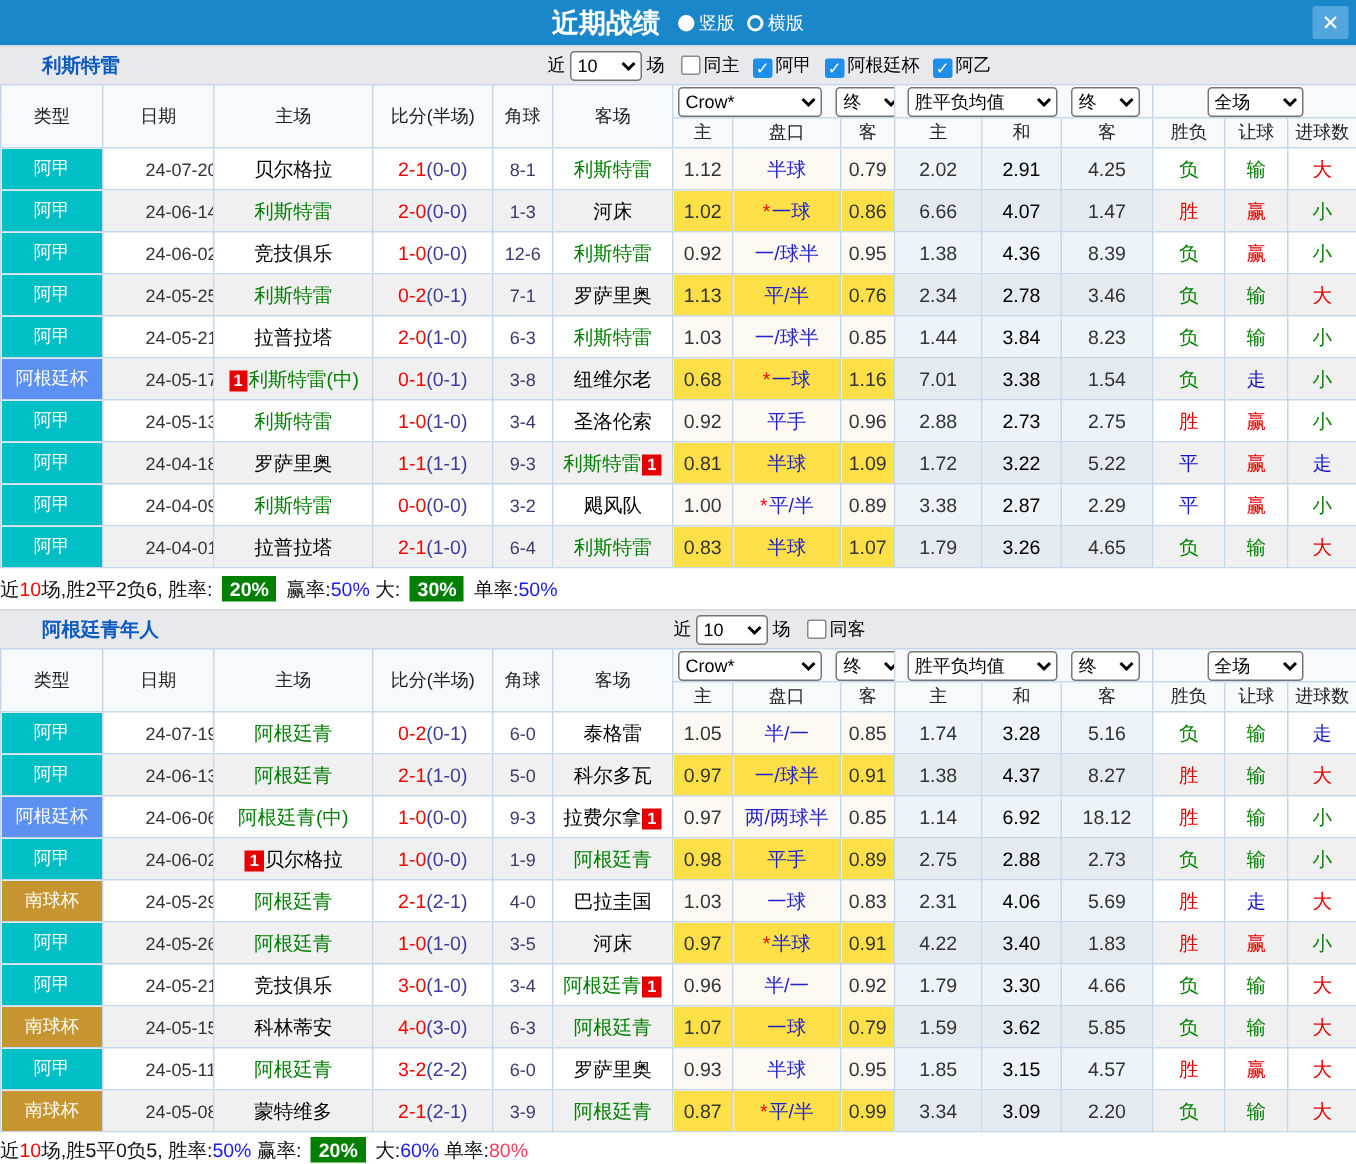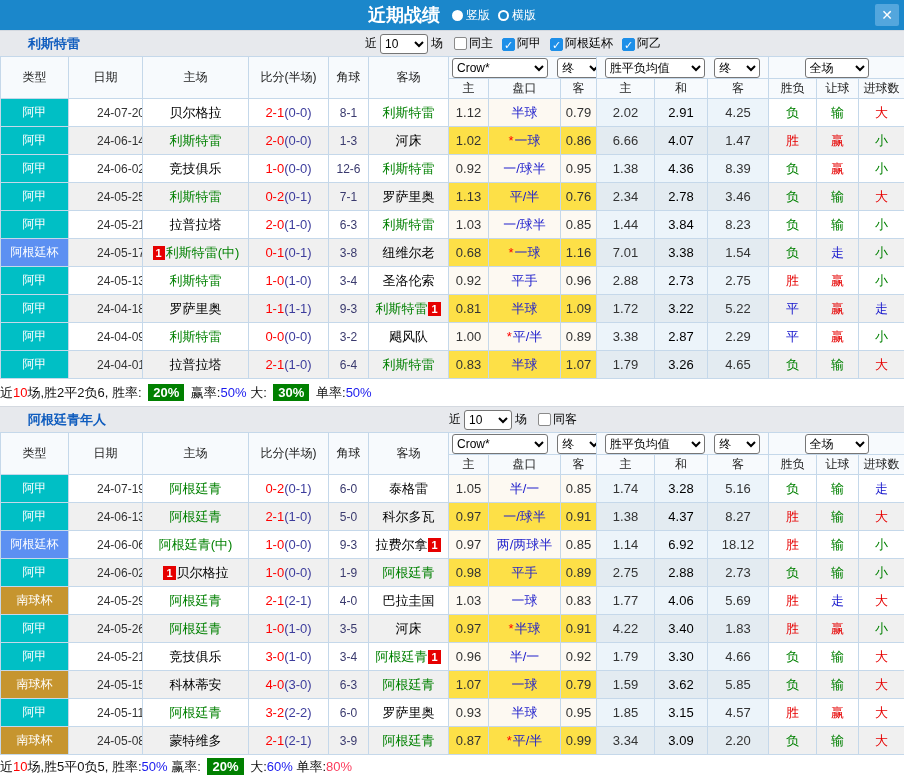--- a/index.html
+++ b/index.html
@@ -472,21 +472,21 @@
         <tr class="odd">
           <td class="td-type" style="background: rgb(198, 149, 47);">南球杯</td>
           <td class="td-date">24-05-29</td>
           <td class="td-team"><span class="team green">阿根廷青</span></td>
           <td class="td-score"><span class="ft">2-1</span><span class="ht">(2-1)</span></td>
           <td class="td-corner">4-0</td>
           <td class="td-team"><span class="team">巴拉圭国</span></td>
           <td class="td-ah">1.03</td>
           <td class="td-line"><span class="line">一球</span></td>
           <td class="td-ah">0.83</td>
-          <td class="td-od">1.77</td>
+          <td class="td-od">2.31</td>
           <td class="td-od mid">4.06</td>
           <td class="td-od">5.69</td>
           <td class="td-res c-red">胜</td>
           <td class="td-res c-blue">走</td>
           <td class="td-res c-red">大</td>
         </tr>
         <tr class="even">
           <td class="td-type" style="background: rgb(0, 191, 197);">阿甲</td>
           <td class="td-date">24-05-26</td>
           <td class="td-team"><span class="team green">阿根廷青</span></td>

